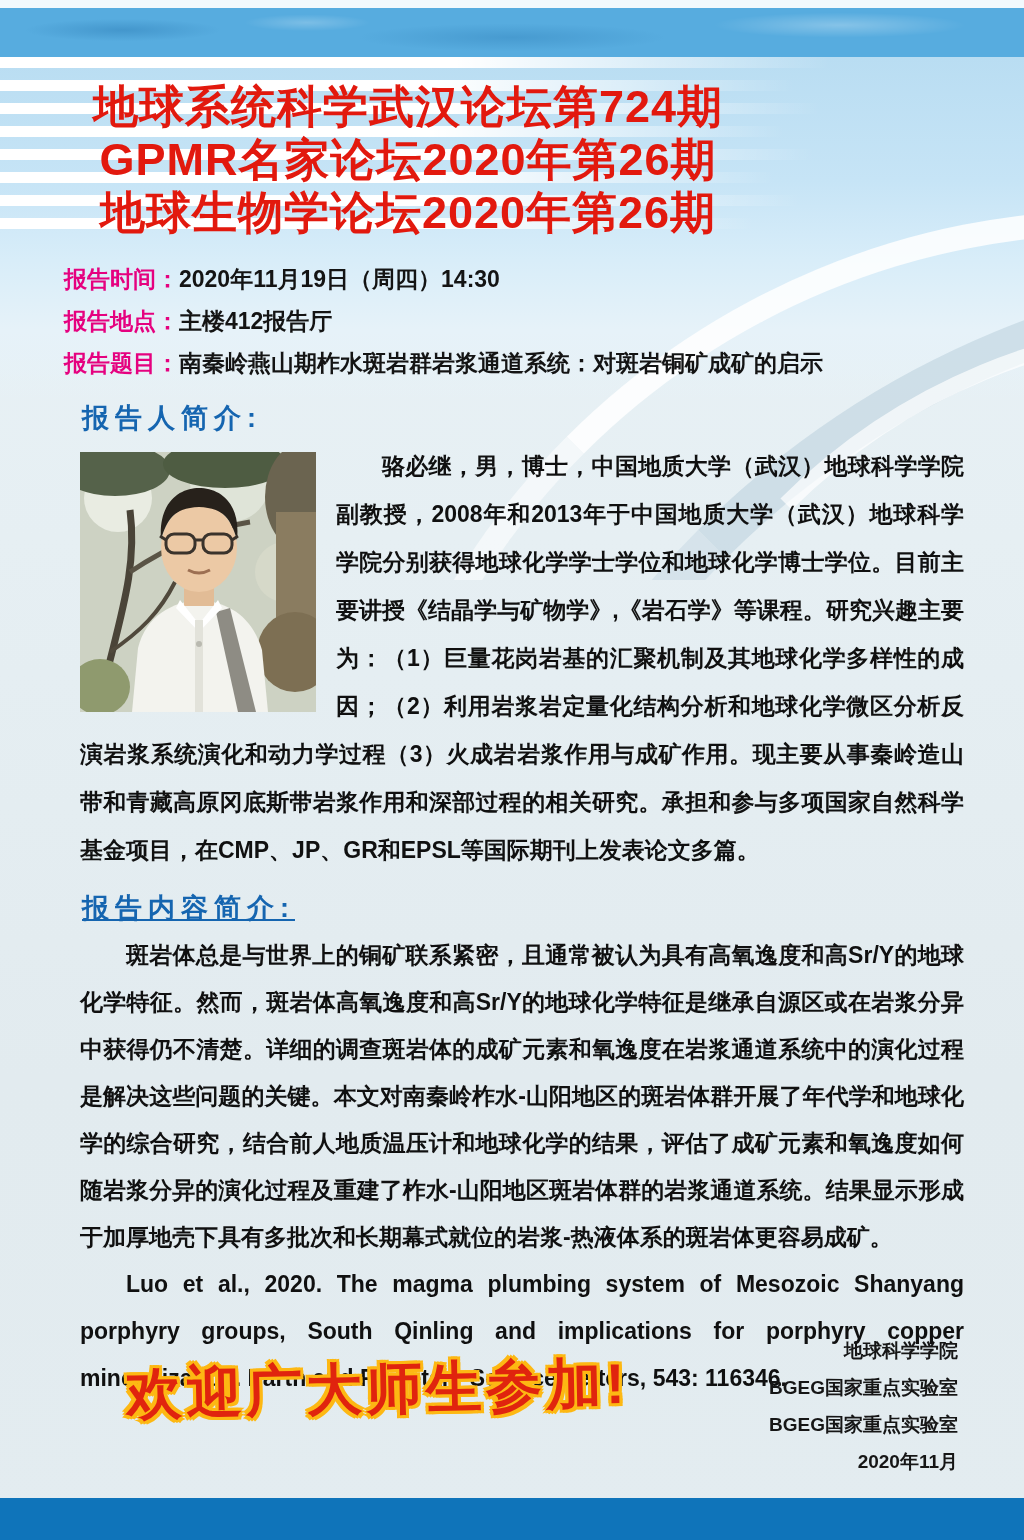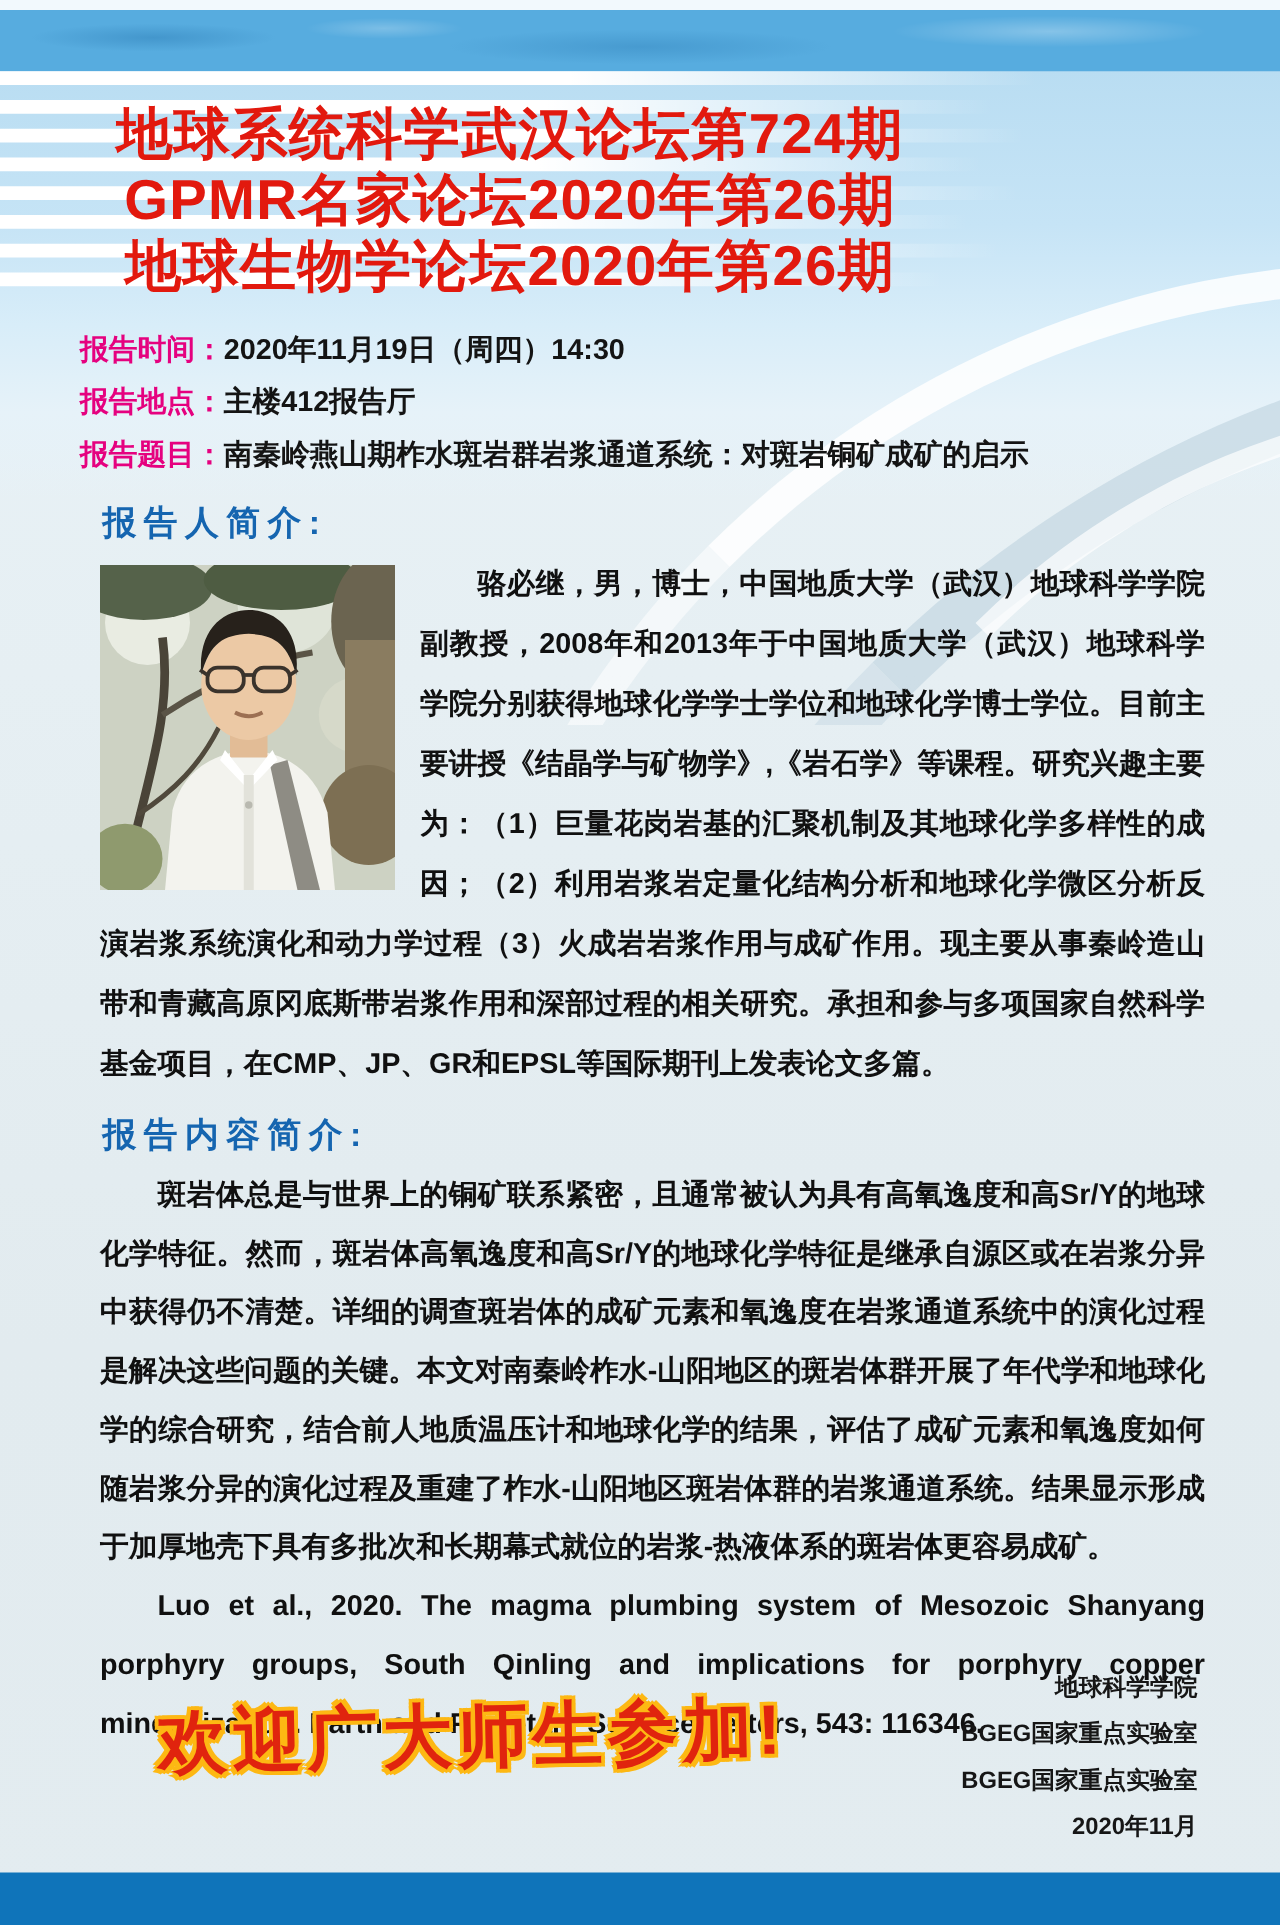--- a/index.html
+++ b/index.html
@@ -54,21 +54,21 @@
     color:var(--heading-blue,#1565b0); font-size:27px; font-weight:bold;
     letter-spacing:6px; margin:0 0 6px 2px;
   }
   .bio-photo { float:left; width:236px; height:260px; margin:10px 20px 4px 0; }
   .para {
     margin:0; font-size:23px; font-weight:bold; color:#101010;
     line-height:48px; text-align:justify; text-indent:2em;
   }
   .abs-para { line-height:47px; }
   .cite-para { line-height:47px; }
-  .abstract-heading { margin-top:16px; }
+  .abstract-heading { margin-top:16px;text-decoration:underline; }
   .clear { clear:both; }
   
   .welcome {
     position:absolute; left:126px; top:1352px; z-index:6;
     font-size:56px; font-weight:bold; letter-spacing:4px;
     color:var(--welcome-red,#e0240e); transform:rotate(-1.2deg);
     text-shadow:
       -3px -3px 0 var(--welcome-outline,#fdb813), 3px -3px 0 var(--welcome-outline,#fdb813),
       -3px 3px 0 var(--welcome-outline,#fdb813), 3px 3px 0 var(--welcome-outline,#fdb813),
       -3px 0 0 var(--welcome-outline,#fdb813), 3px 0 0 var(--welcome-outline,#fdb813),

